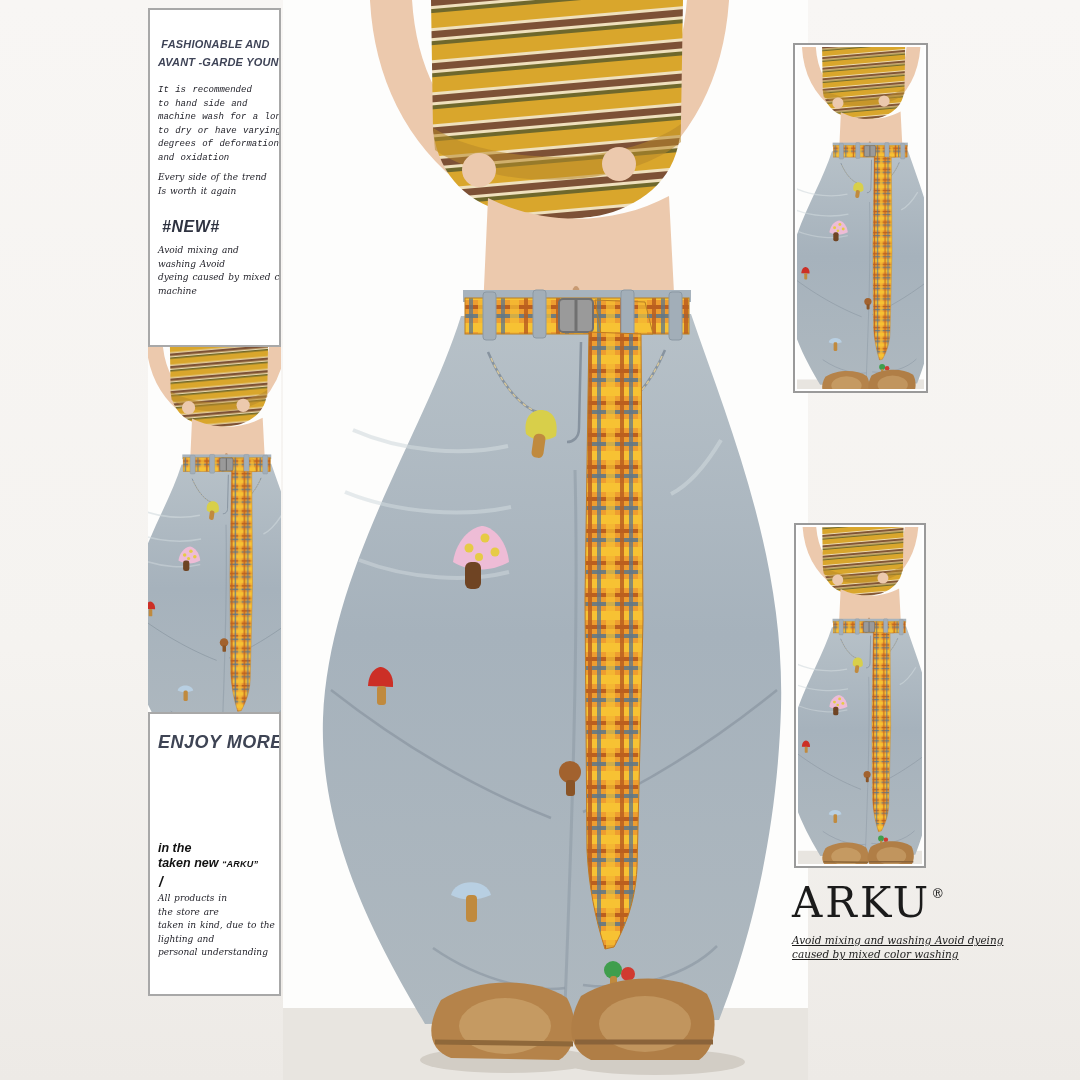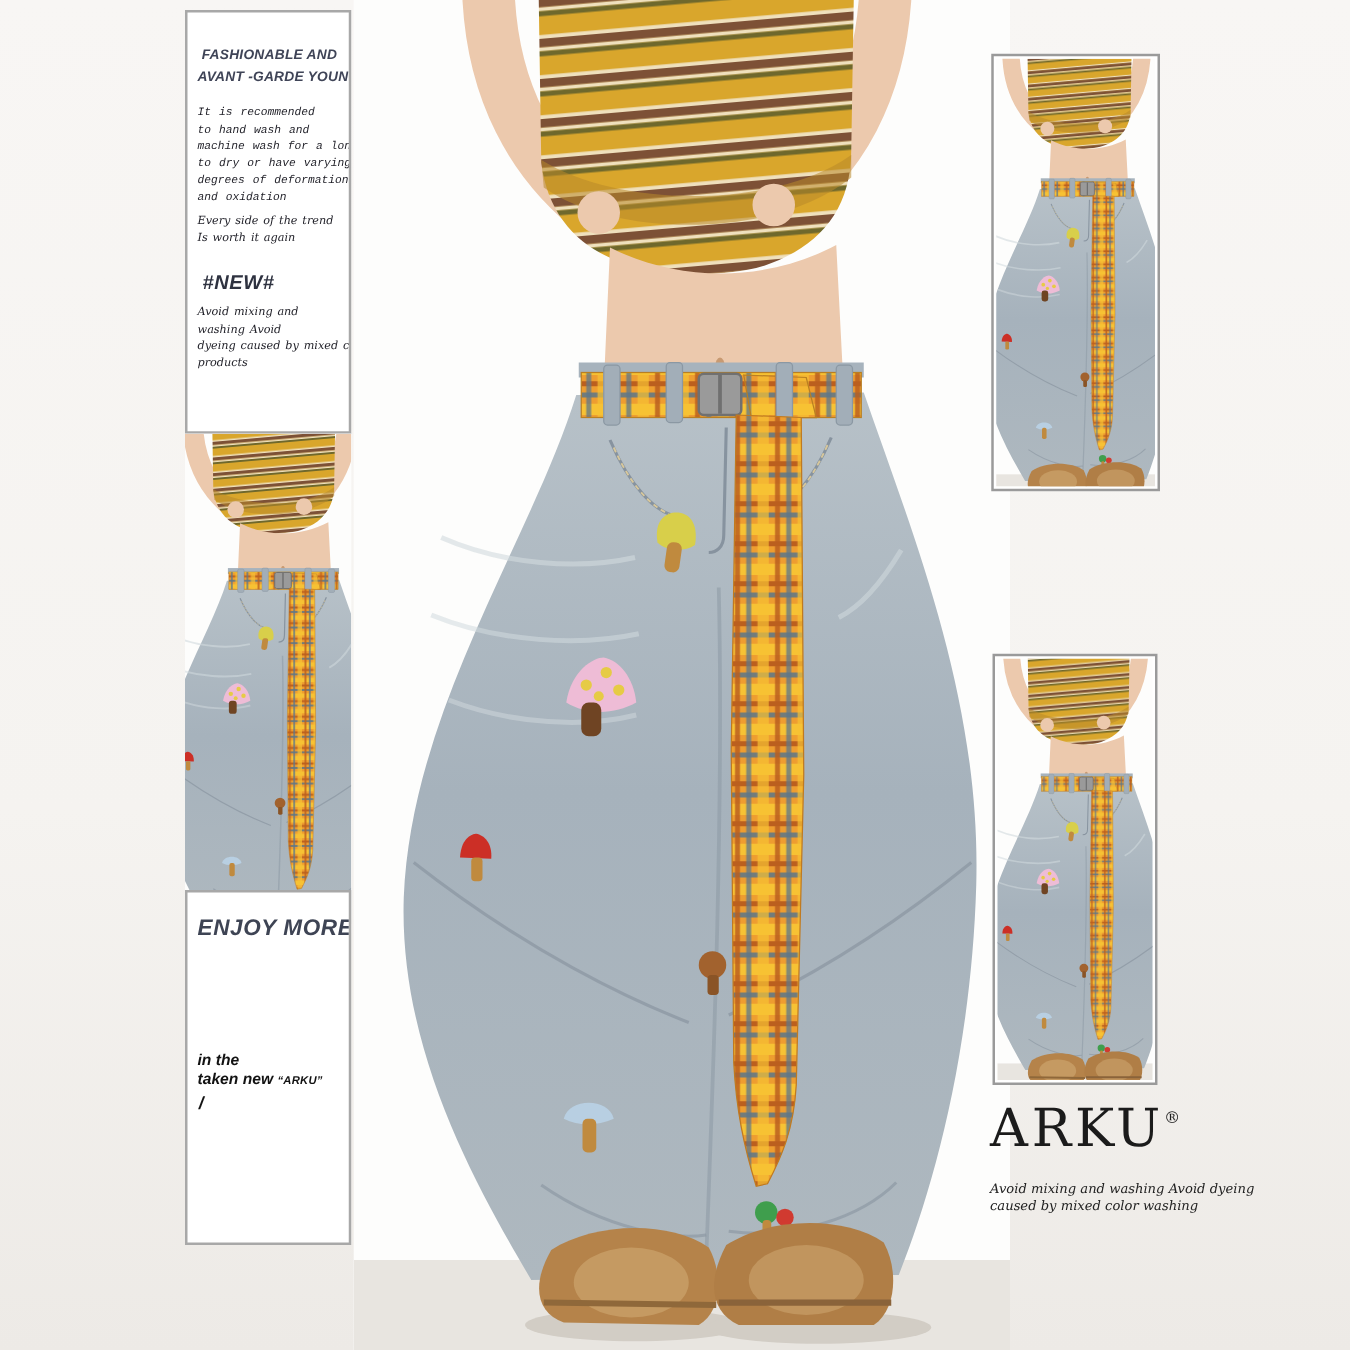--- a/index.html
+++ b/index.html
@@ -39,21 +39,21 @@
   #photo-hero{left:283px;top:0;width:525px;height:1080px;}
   #photo-left{left:148px;top:347px;width:133px;height:399px;}
   .framed{border:2px solid #9a9a9a;padding:2px;background:#fff;box-sizing:border-box;}
   #photo-r1{left:793px;top:43px;width:135px;height:350px;}
   #photo-r2{left:794px;top:523px;width:132px;height:345px;}
   .photo svg{display:block;width:100%;height:100%;}
   
   #brand-mark{position:absolute;left:792px;top:882px;width:250px;color:#1b1b1b;}
   .logo{font-family:"DejaVu Serif",serif;font-size:42px;letter-spacing:3px;line-height:1;}
   .logo .reg{font-size:13px;vertical-align:super;letter-spacing:0;position:relative;top:-4px;}
-  .tagline{margin-top:20px;}
+  .tagline{margin-top:9px;text-decoration:underline;}
   .tagline .ln{font-family:"DejaVu Serif",serif;font-style:italic;font-size:10.5px;
     line-height:14px;color:#222;white-space:nowrap;}
   .hidden-defs{position:absolute;width:0;height:0;overflow:hidden;}
 </style>
 </head>
 <body>
 
 <svg class="hidden-defs" aria-hidden="true">
   <defs>
     <linearGradient id="denim" x1="0" y1="0" x2="0" y2="1">
@@ -164,55 +164,62 @@
 
 <div id="poster">
 
   <div class="panel" id="panel-top">
     <div class="heading">
       <div>FASHIONABLE AND</div>
       <div>AVANT -GARDE YOUNG</div>
     </div>
     <div class="script" style="margin-top:13px;font-family:Liberation Mono, monospace;">
       <div class="ln">It is recommended</div>
-      <div class="ln">to hand wash and</div>
+      <div class="ln">to hand side and</div>
       <div class="ln">machine wash for a long time</div>
       <div class="ln">to dry or have varying</div>
       <div class="ln">degrees of deformation</div>
       <div class="ln">and oxidation</div>
     </div>
     <div class="script gap-s">
       <div class="ln">Every side of the trend</div>
       <div class="ln">Is worth it again</div>
     </div>
     <div class="new-tag">#NEW#</div>
     <div class="script" style="margin-top:8px;">
       <div class="ln">Avoid mixing and</div>
       <div class="ln">washing Avoid</div>
       <div class="ln">dyeing caused by mixed color</div>
-      <div class="ln">products</div>
+      <div class="ln">machine</div>
     </div>
   </div>
 
   <div class="photo" id="photo-left">
     <svg viewBox="92 14 341 1024" preserveAspectRatio="xMidYMid slice">
         <use href="#scene"></use>
       </svg>
   </div>
 
   <div class="panel" id="panel-bottom">
     <div class="enjoy">ENJOY MORE</div>
     <div class="intro">
       <div>in the</div>
       <div>
         <span>taken new</span>
         <span class="brand-sm">“ARKU”</span>
       </div>
     </div>
     <div class="slash">/</div>
+    <div class="script">
+      <div class="ln">All products in</div>
+      <div class="ln">the store are</div>
+      <div class="ln">taken in kind, due to the</div>
+      <div class="ln">lighting and</div>
+      <div class="ln">personal understanding</div>
+    </div>
   </div>
 
   <div class="photo" id="photo-hero">
     <svg viewBox="0 0 525 1080" preserveAspectRatio="xMidYMid slice">
         <use href="#scene"></use>
       </svg>
   </div>
 
   <div class="photo framed" id="photo-r1">
     <svg viewBox="72 0 385 1037" preserveAspectRatio="xMidYMid slice">

